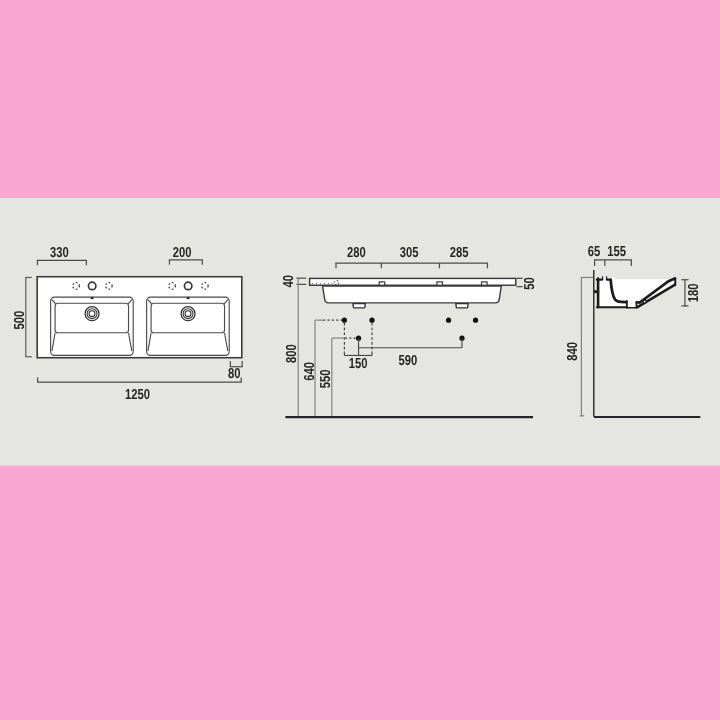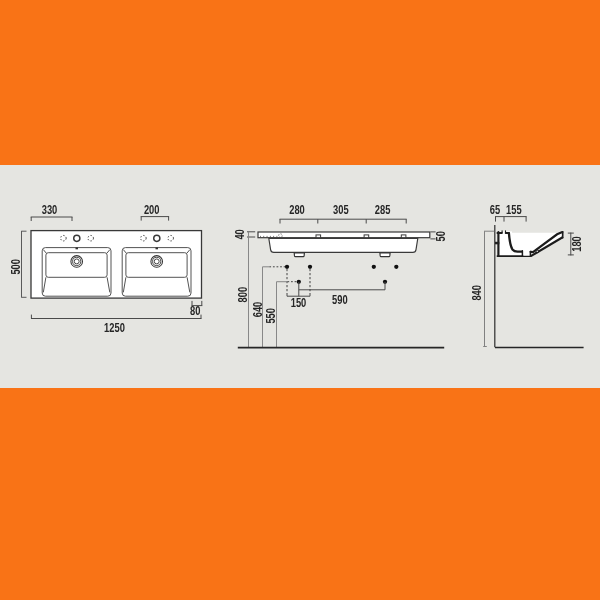--- a/index.html
+++ b/index.html
@@ -1,16 +1,16 @@
 <!DOCTYPE html>
 <html><head>
 <meta charset="utf-8">
 <style>
   html,body{margin:0;padding:0;background:#ffffff;}
-  #page{position:relative;width:600px;height:600px;background:#f97316;overflow:hidden;}
+  #page{position:relative;width:600px;height:600px;background:#f9a8d4;overflow:hidden;}
   svg{position:absolute;left:0;top:0;}
   text{font-family:"Liberation Sans",sans-serif;font-weight:bold;fill:#262626;}
 </style>
 </head>
 <body>
 <div id="page">
 <svg width="600" height="600" viewBox="0 0 600 600">
 
   <rect x="0" y="165" width="600" height="223" fill="#e5e5e1"></rect>
 

